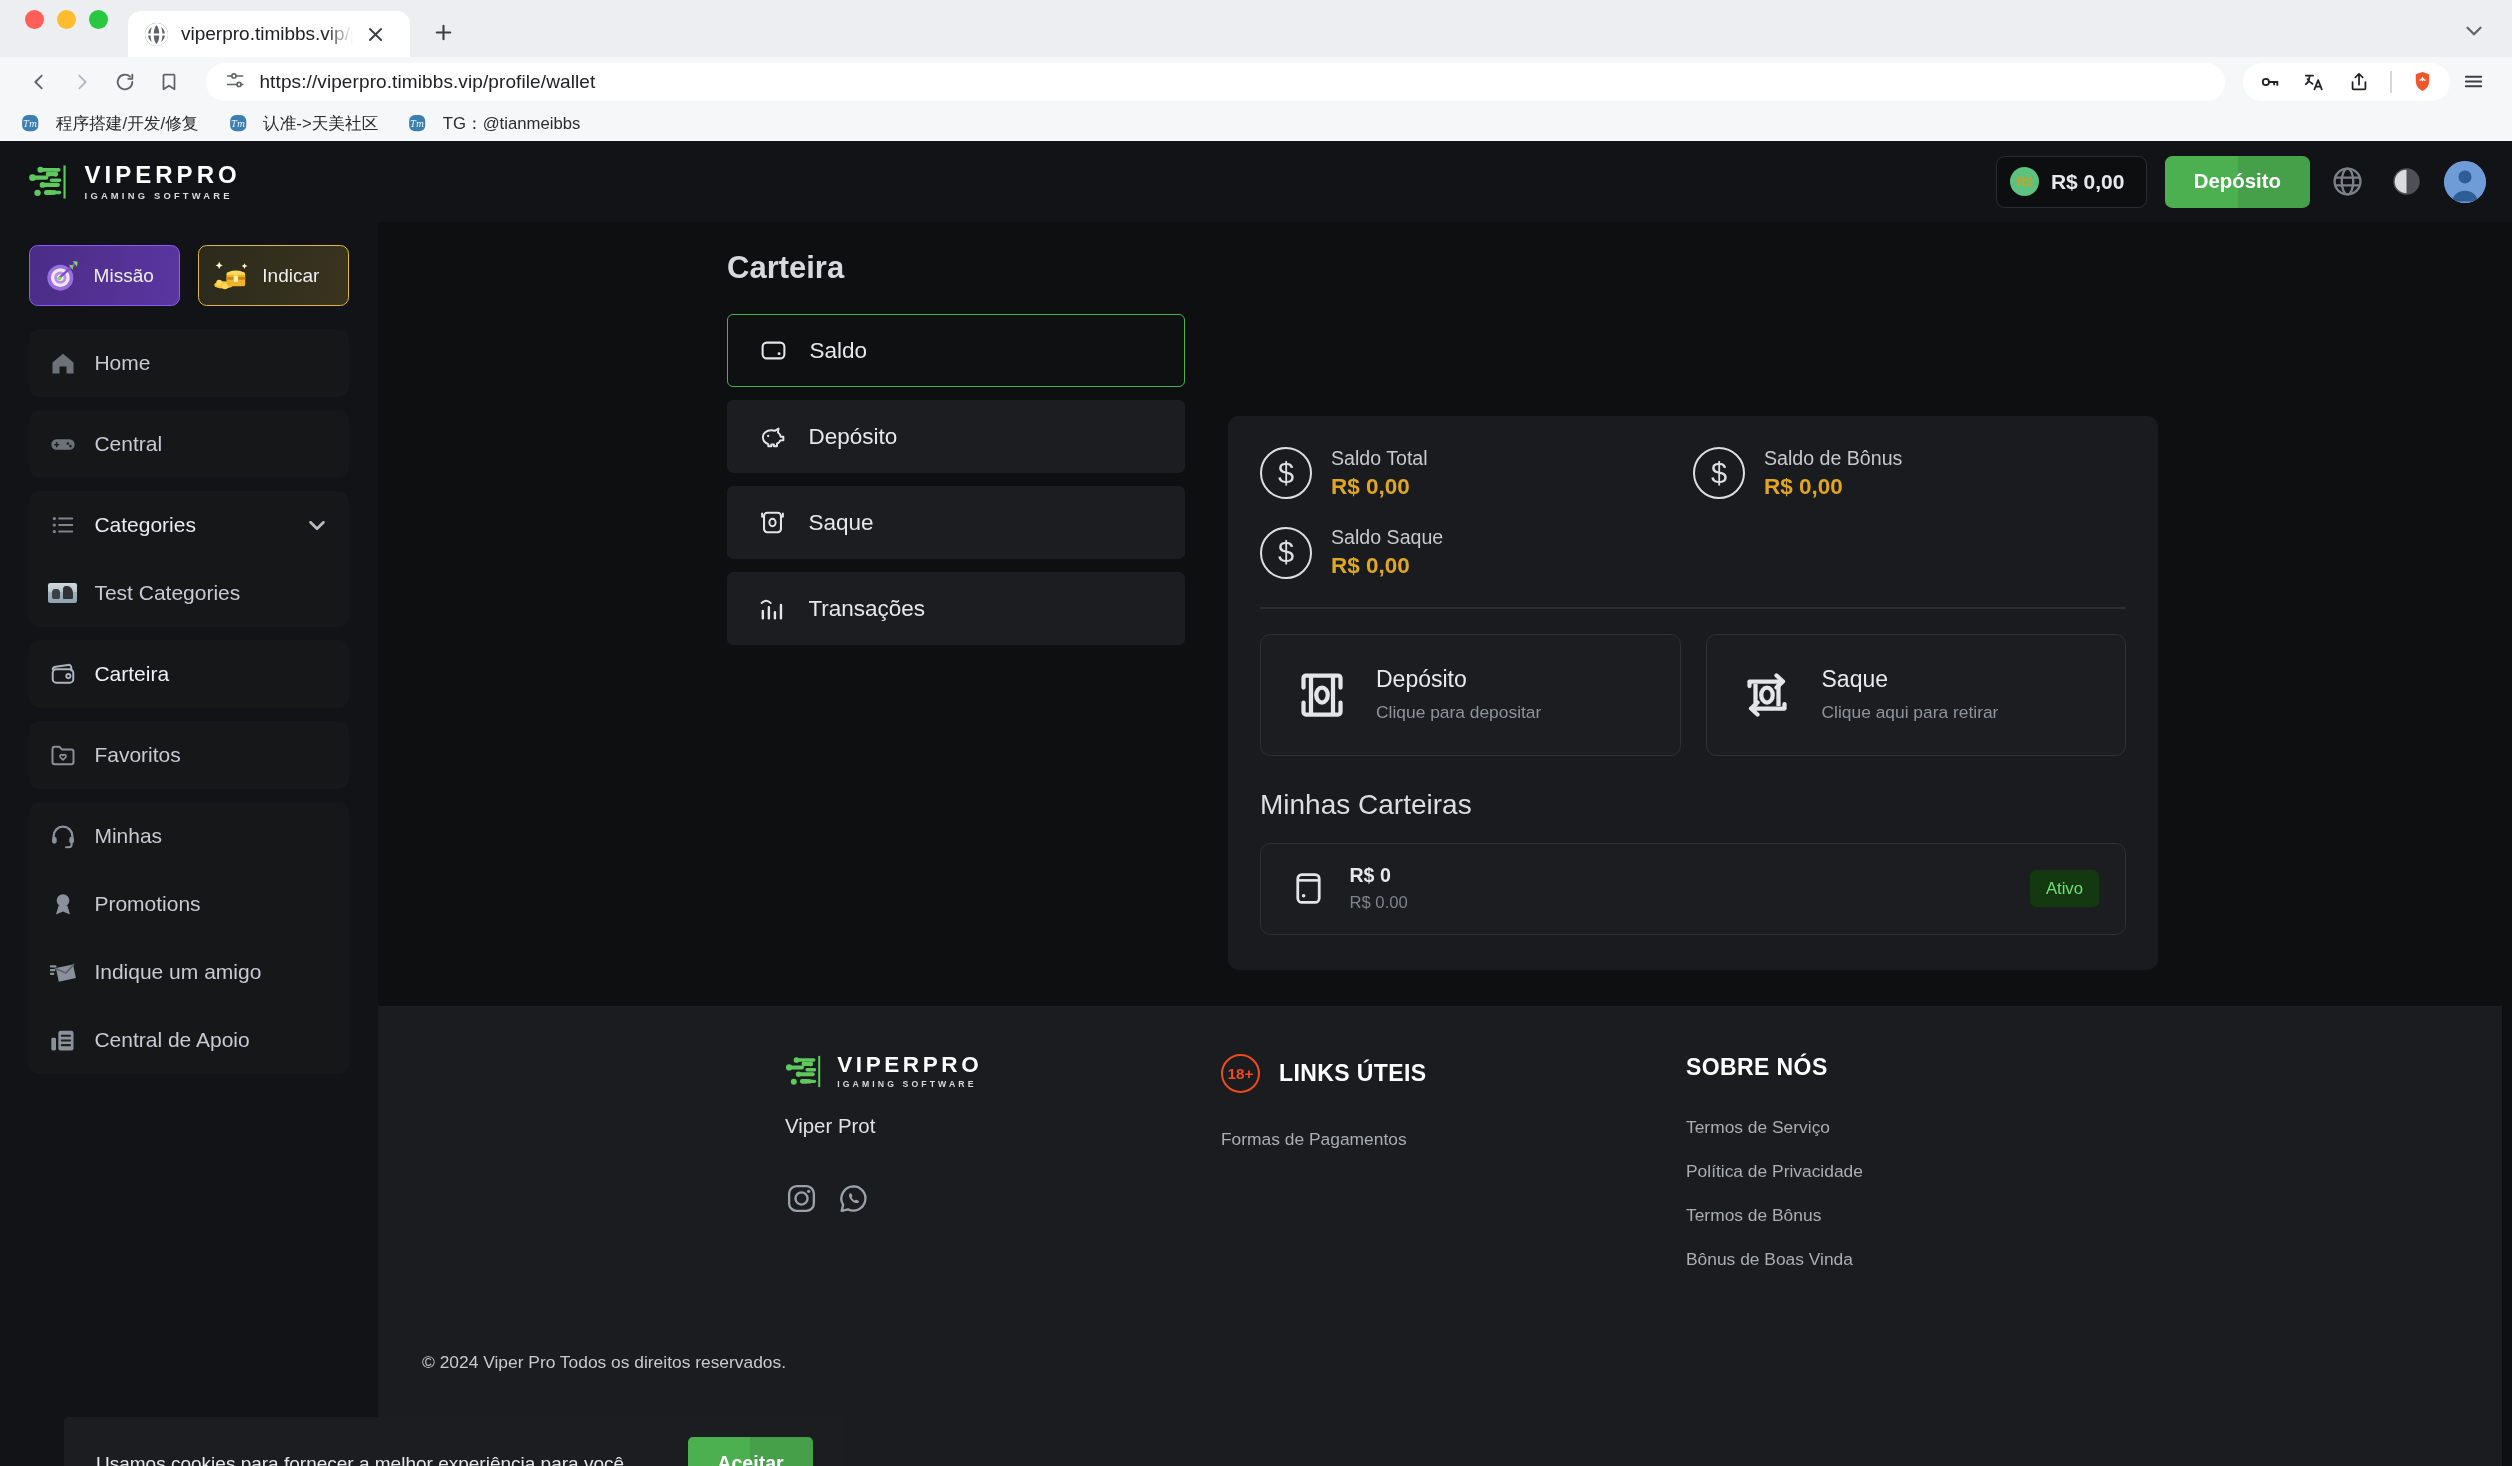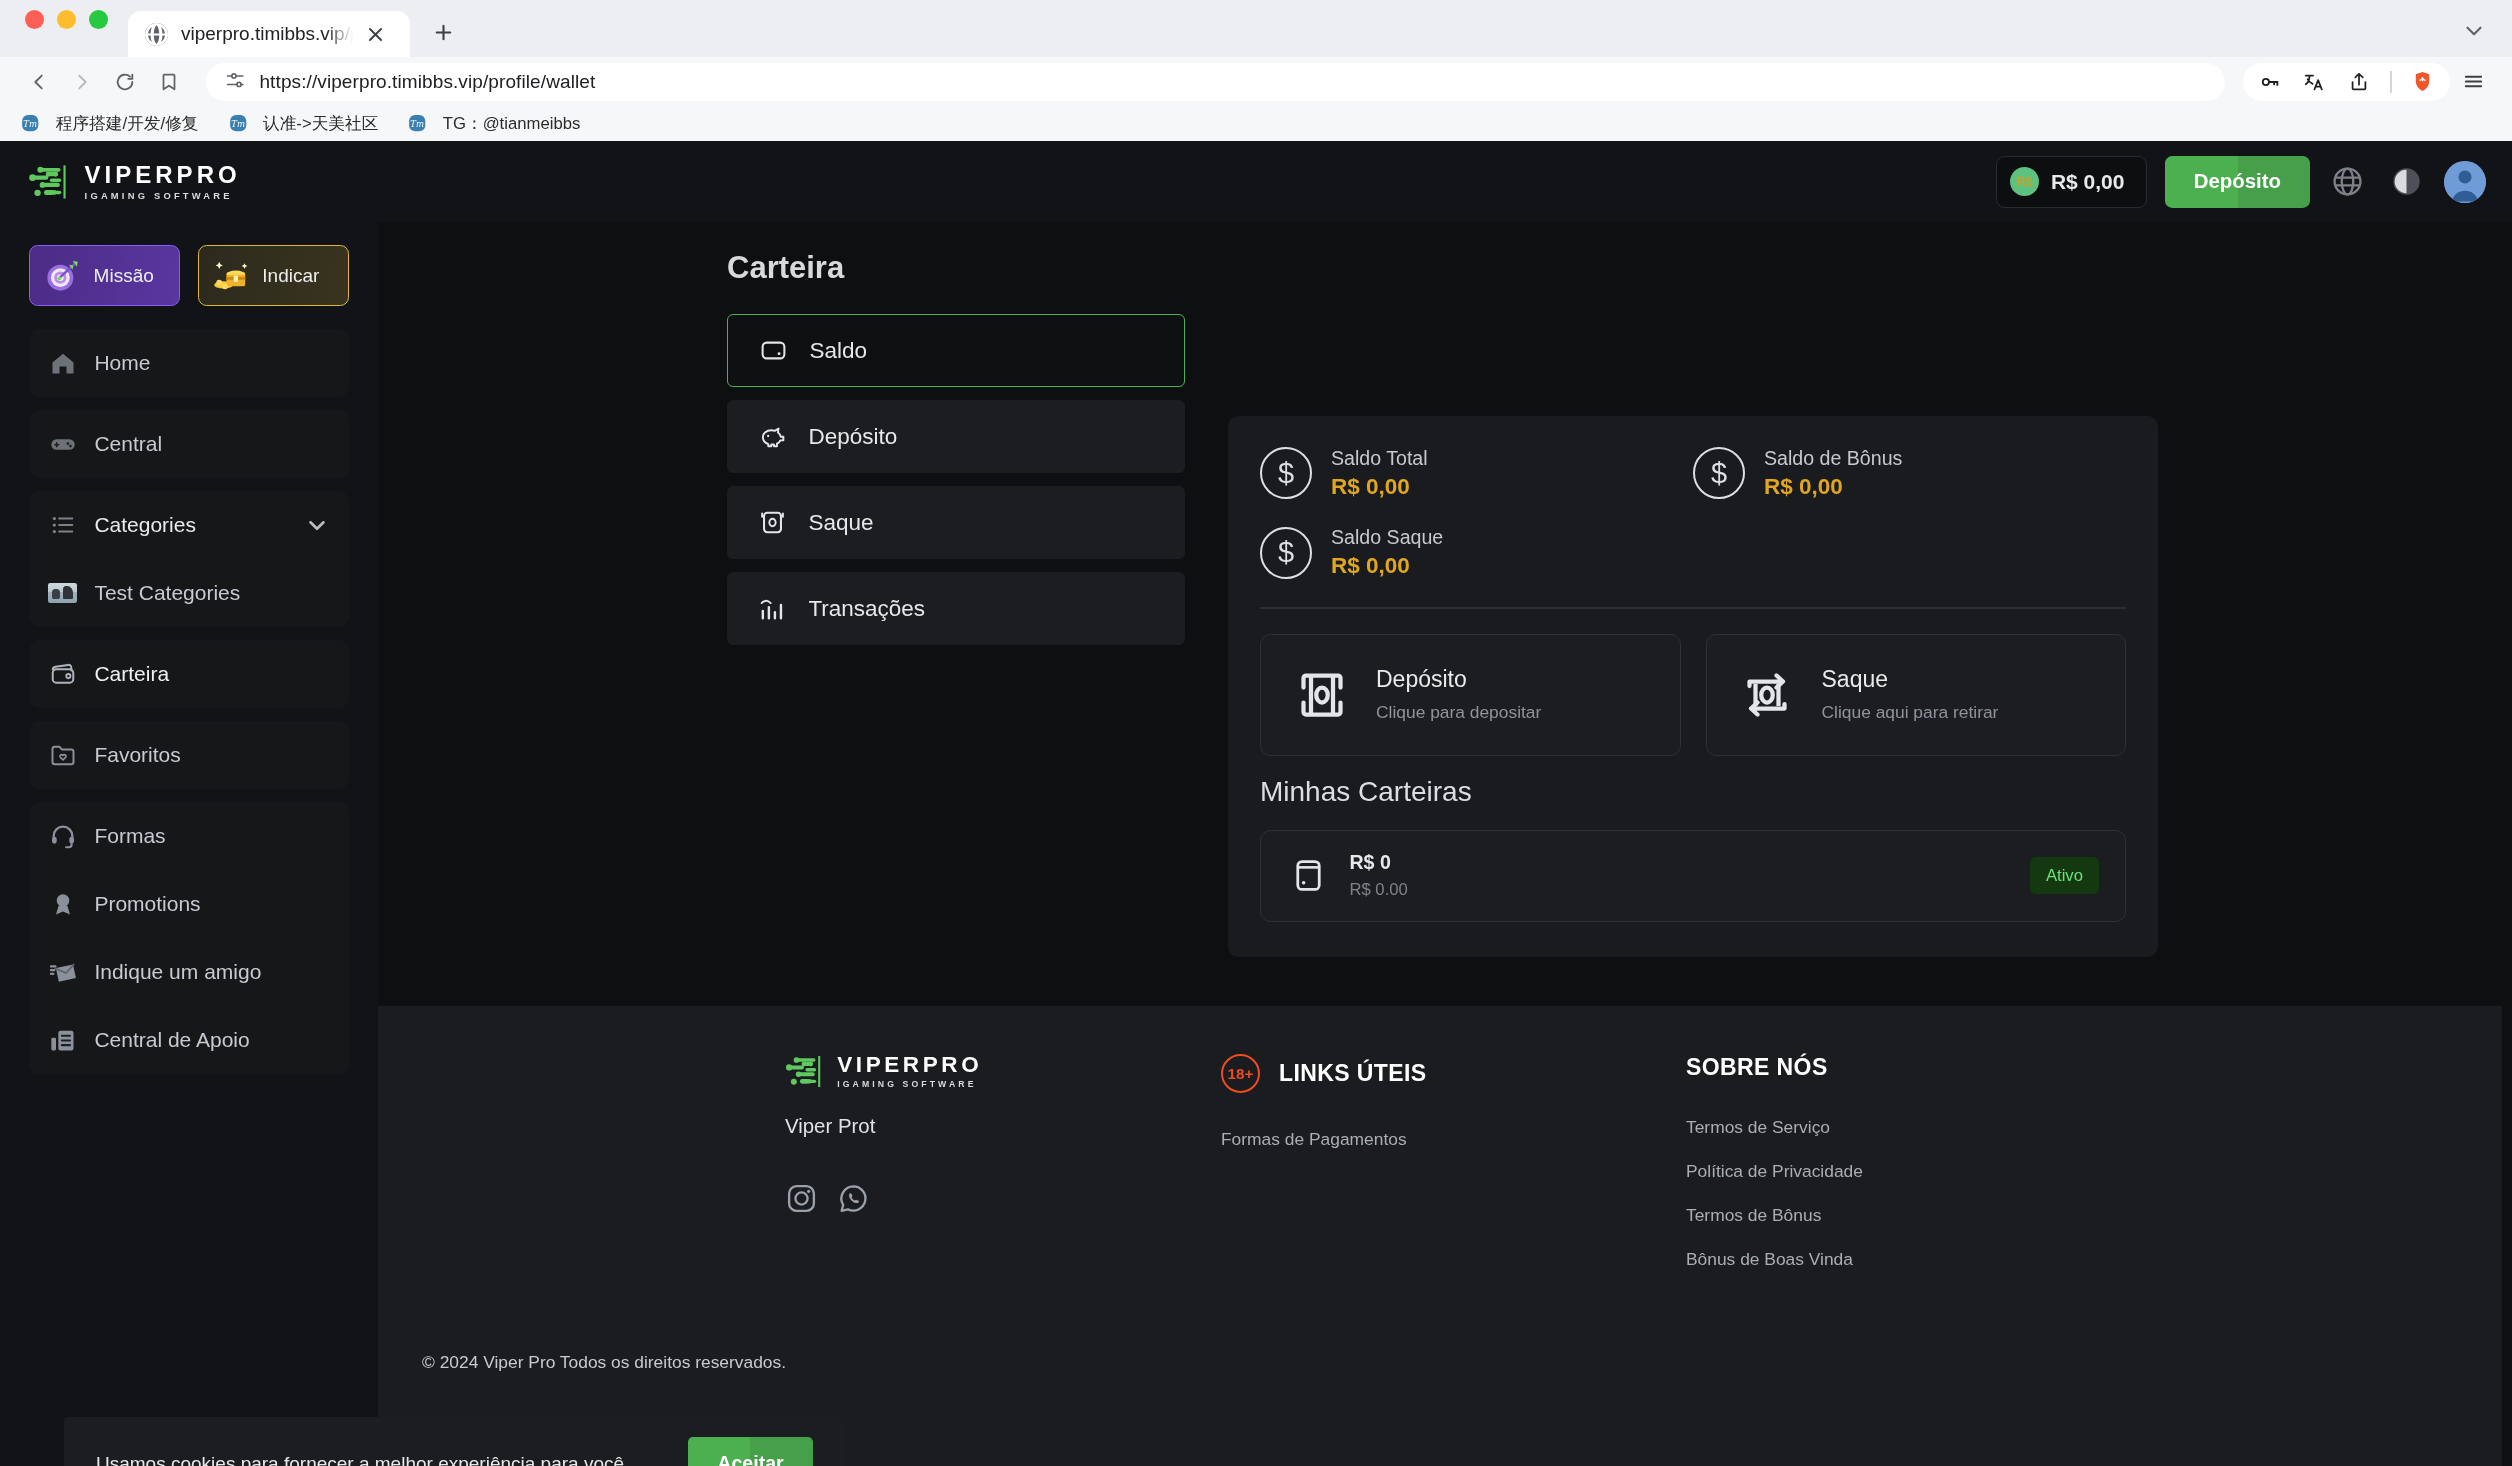--- a/index.html
+++ b/index.html
@@ -165,21 +165,21 @@
   .action-grid { display: grid; grid-template-columns: 1fr 1fr; gap: 25px; }
   .action-card {
     height: 122px; border-radius: 10.2px; background: #1b1d20; border: 1.1px solid #2e3135;
     display: flex; align-items: center; gap: 23px; padding: 0 29px; cursor: pointer;
   }
   .action-ico { width: 63px; height: 63px; flex: 0 0 63px; display:flex; align-items:center; justify-content:center; }
   .action-txt { display: flex; flex-direction: column; gap: 8.7px; }
   .action-title { font-size: 23px; color: #e8eaec; }
   .action-sub { font-size: 17.4px; color: #8e949c; }
 
-  .section-title { font-size: 28px; color: #dcdee1; margin: 20px 0 22px 0; }
+  .section-title { font-size: 28px; color: #dcdee1; margin: 33px 0 22px 0; }
   .wallet-row {
     height: 92px; border-radius: 10.2px; background: #1b1d20; border: 1.1px solid #2e3135;
     display: flex; align-items: center; padding: 0 26px; gap: 20.4px;
   }
   .wallet-row-ico { width: 42px; height: 42px; flex: 0 0 42px; display:flex;align-items:center;justify-content:center; }
   .wallet-row-txt { display:flex; flex-direction: column; gap: 5.8px; }
   .wallet-row-amt { font-size: 19.6px; font-weight: 700; color: #e6e8ea; }
   .wallet-row-sub { font-size: 16.7px; color: #7e848c; }
   .status-badge {
     margin-left: auto; background: #14380f; color: #6ee07a;
@@ -538,21 +538,21 @@
       <div class="nav-group">
         <div class="nav-item">
           <span class="nav-ico">
             <svg viewBox="0 0 24 24" width="28" height="28">
                 <path d="M4 14v-2a8 8 0 0116 0v2" stroke="#8b919a" stroke-width="1.9" fill="none" stroke-linecap="round"></path>
                 <rect x="2.6" y="12.6" width="4" height="6" rx="2" fill="#8b919a"></rect>
                 <rect x="17.4" y="12.6" width="4" height="6" rx="2" fill="#8b919a"></rect>
                 <path d="M19.4 18.6v.6a2.4 2.4 0 01-2.4 2.4h-2.4" stroke="#8b919a" stroke-width="1.7" fill="none" stroke-linecap="round"></path>
               </svg>
           </span>
-          <span class="nav-label">Formas</span>
+          <span class="nav-label">Minhas</span>
         </div>
         <div class="nav-item">
           <span class="nav-ico">
             <svg viewBox="0 0 24 24" width="28" height="28">
                 <circle cx="12" cy="9" r="5.4" fill="#8b919a"></circle>
                 <path d="M8.2 13.4L6 21l6-2.6L18 21l-2.2-7.6z" fill="#8b919a"></path>
               </svg>
           </span>
           <span class="nav-label">Promotions</span>
         </div>

